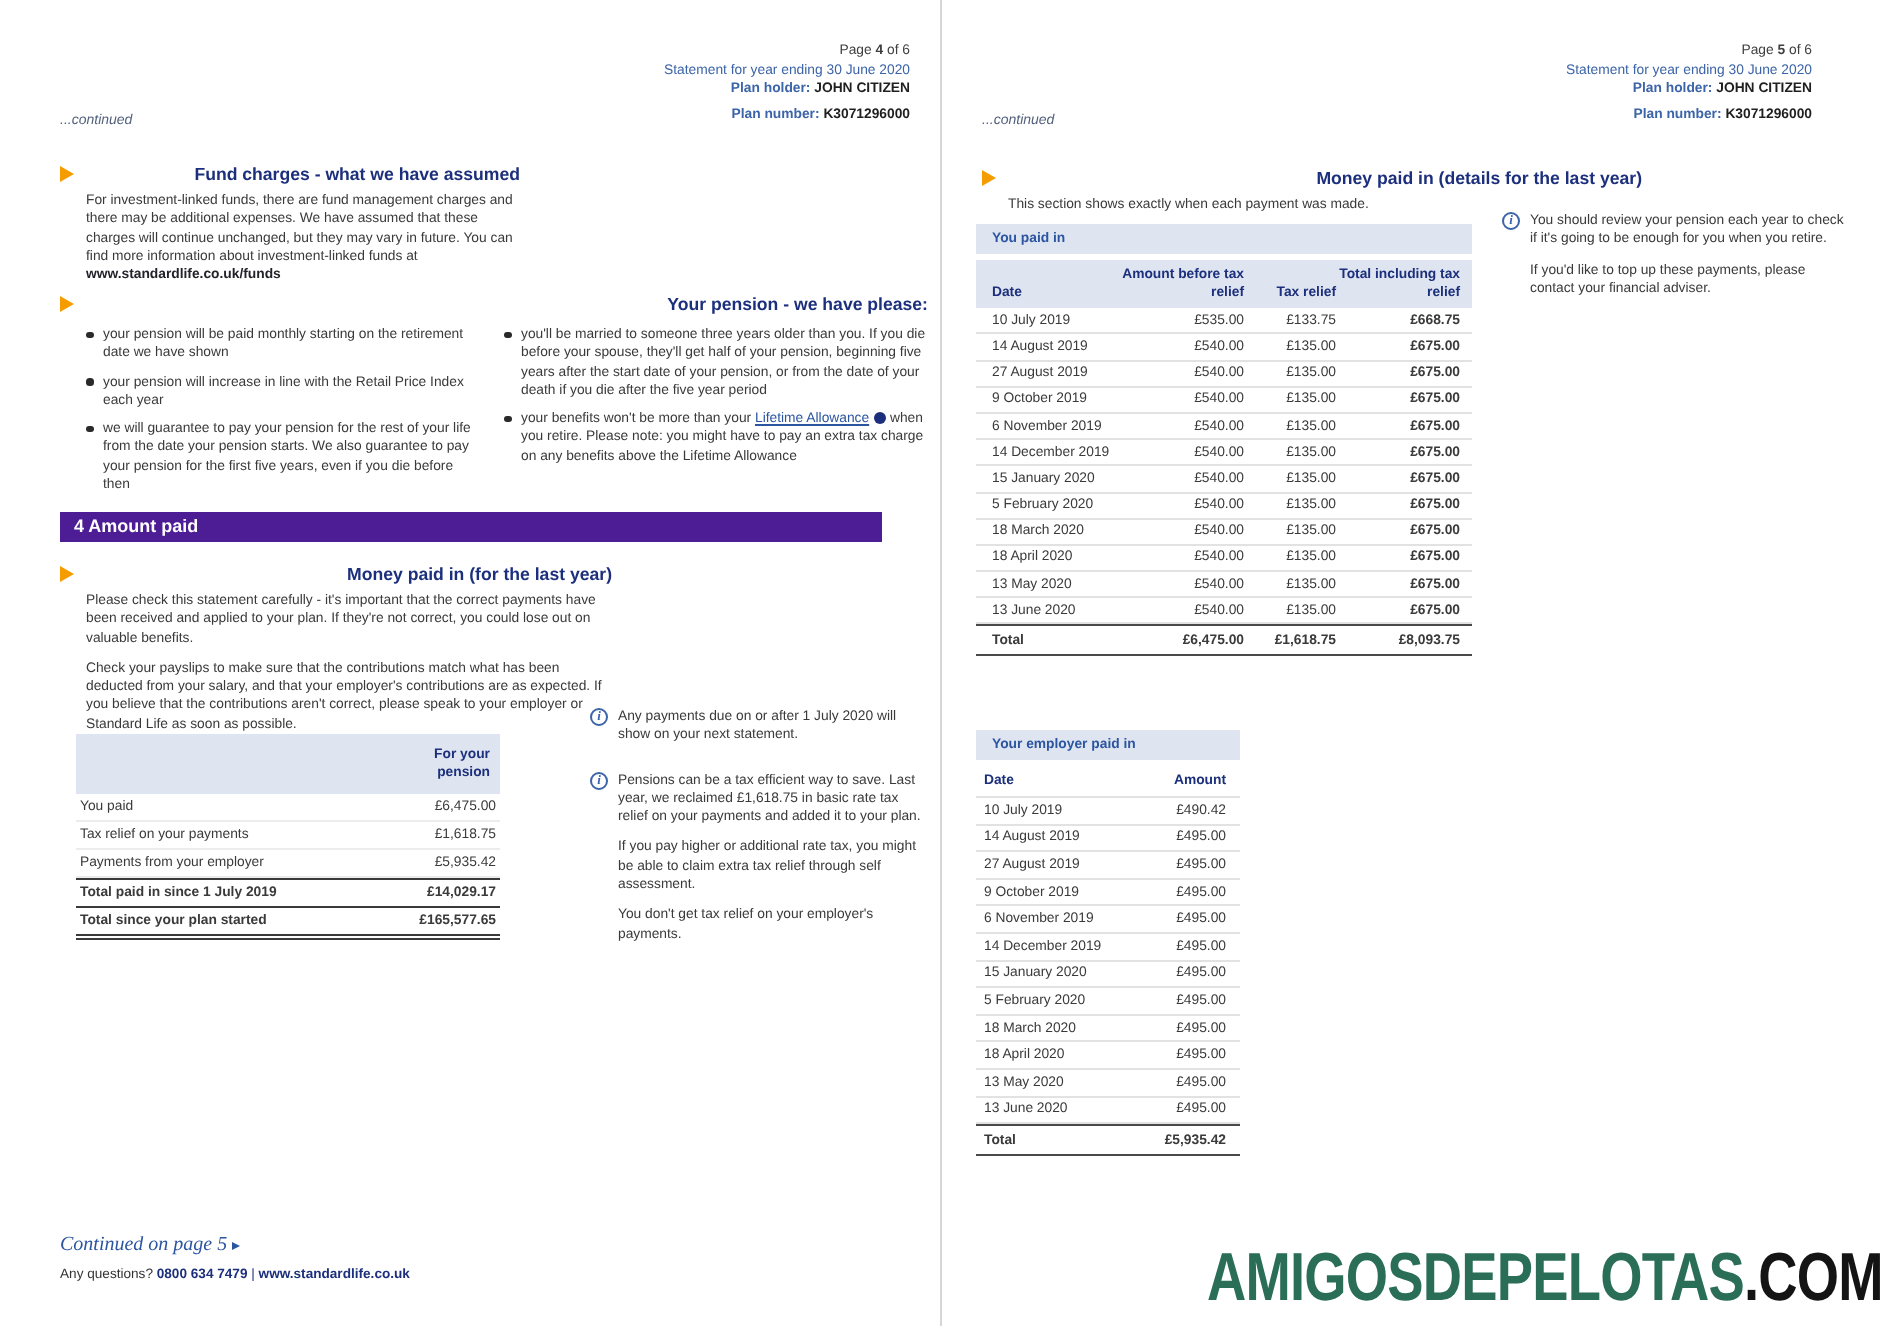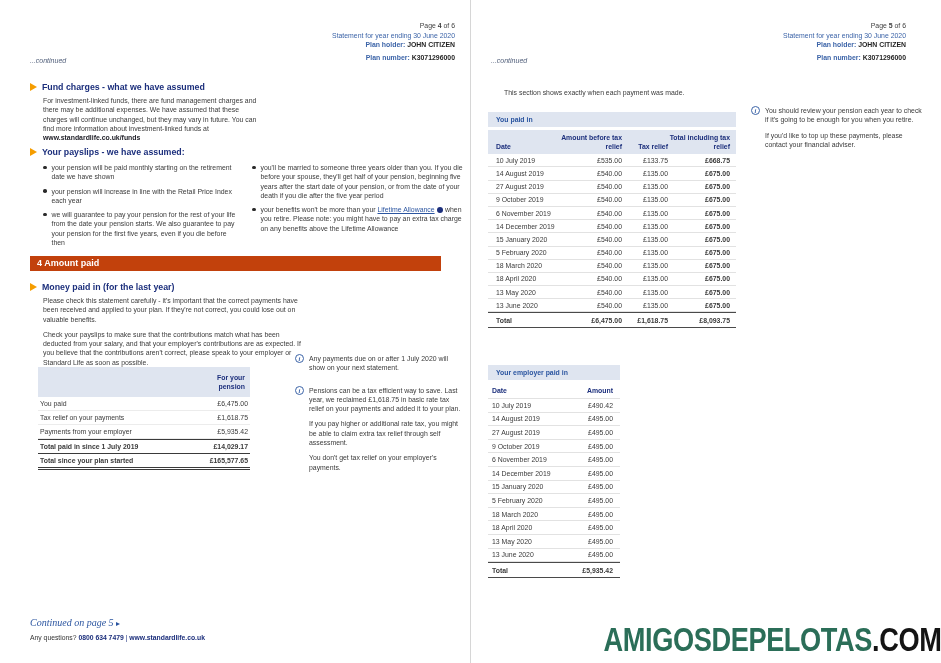--- a/index.html
+++ b/index.html
@@ -18,39 +18,39 @@
   .page5 .hdr{top:21px;right:35px;}
   .hdr .blue{color:#3c64a8;}
   .hdr .lbl{color:#3c64a8;font-weight:bold;}
   .hdr .val{color:#1f1f1f;font-weight:bold;}
   .hdr .plan-number-line{margin-top:3px;}
 
   .continued{position:absolute;top:57px;font-size:7px;font-style:italic;color:#53617c;}
   .page4 .continued{left:30px;}
   .page5 .continued{left:20px;}
 
-  .h2{display:flex;align-items:center;gap:5px;color:#1c2f7c;font-weight:bold;font-size:8.8px;line-height:10px;}
+  .h2{display:flex;align-items:center;gap:5px;color:#1c2f7c;font-weight:bold;font-size:8.8px;line-height:10px;justify-content:space-between;}
   .arrow{width:0;height:0;border-left:7px solid #f59d00;border-top:4px solid transparent;border-bottom:4px solid transparent;flex:none;}
   .bodytext{font-size:6.9px;line-height:9.3px;color:#3a3a3a;}
   .ind{margin-left:13px;margin-top:4px;}
   .bodytext p{margin:0 0 6px 0;}
   .bold-link{font-weight:bold;color:#22222a;text-decoration:none;}
   .link{color:#2b55a0;text-decoration:underline;}
 
   .sec{position:absolute;}
   #sec-fund{left:30px;top:82px;width:230px;}
   #sec-pension{left:30px;top:147px;width:434px;}
   .cols{display:flex;margin-top:6px;}
   .col-l{width:197px;margin-left:13px;}
   .col-r{width:212px;margin-left:12px;}
   .bullet-item{display:flex;gap:5px;margin-bottom:5px;font-size:6.9px;line-height:9.3px;}
   .bullet-dot{flex:none;width:3.5px;height:3.5px;background:#2a2a2a;border-radius:50%;margin-top:2.6px;}
   .la-icon{display:inline-block;width:6.5px;height:6.5px;background:#1c2f7c;border-radius:50%;vertical-align:-1px;margin-left:2px;}
 
-  .amount-bar{position:absolute;left:30px;top:256px;width:411px;height:15px;background:#c2410c;color:#fff;
+  .amount-bar{position:absolute;left:30px;top:256px;width:411px;height:15px;background:#4c1d95;color:#fff;
     font-weight:bold;font-size:9px;line-height:15px;padding-left:7px;box-sizing:border-box;}
 
   #sec-money{left:30px;top:282px;width:276px;}
 
   .sum-table{position:absolute;left:38px;top:367px;width:212px;font-size:6.9px;}
   .sum-head{background:#dfe5f0;height:30px;position:relative;}
   .sum-head span{position:absolute;right:5px;top:6px;width:55px;text-align:right;color:#1c2f7c;font-weight:bold;line-height:9px;}
   .sum-row{display:flex;justify-content:space-between;padding:3px 2px;border-bottom:1px solid #ececec;}
   .sum-row .v{text-align:right;}
   .sum-row.strong{font-weight:bold;border-top:1px solid #3a3a3a;border-bottom:none;}
@@ -124,21 +124,21 @@
     <div class="h2">
       <span class="arrow"></span>
       <span>Fund charges - what we have assumed</span>
     </div>
     <div class="bodytext ind"><span>For investment-linked funds, there are fund management charges and there may be additional expenses. We have assumed that these charges will continue unchanged, but they may vary in future. You can find more information about investment-linked funds at </span><a class="bold-link">www.standardlife.co.uk/funds</a></div>
   </div>
 
   <div class="sec" id="sec-pension">
     <div class="h2">
       <span class="arrow"></span>
-      <span>Your payslips - we have assumed:</span>
+      <span>Your pension - we have please:</span>
     </div>
     <div class="cols">
       <div class="col-l">
 
           <div class="bullet-item">
             <span class="bullet-dot"></span>
             <span>your pension will be paid monthly starting on the retirement date we have shown</span>
           </div>
 
           <div class="bullet-item">
@@ -231,20 +231,24 @@
   <div class="hdr">
     <div><span>Page</span> <b>5</b> <span>of 6</span></div>
     <div class="blue">Statement for year ending 30 June 2020</div>
     <div><span class="lbl">Plan holder:</span> <span class="val">JOHN CITIZEN</span></div>
     <div class="plan-number-line"><span class="lbl">Plan number:</span> <span class="val">K3071296000</span></div>
   </div>
 
   <div class="continued">...continued</div>
 
   <div class="sec" id="sec-details">
+    <div class="h2">
+      <span class="arrow"></span>
+      <span>Money paid in (details for the last year)</span>
+    </div>
     <div class="bodytext sub">This section shows exactly when each payment was made.</div>
   </div>
 
   <div class="ptable">
     <div class="ptable-title">You paid in</div>
     <div class="phead">
       <span class="c0">Date</span>
       <span class="c1">Amount before tax relief</span>
       <span class="c2">Tax relief</span>
       <span class="c3">Total including tax relief</span>

